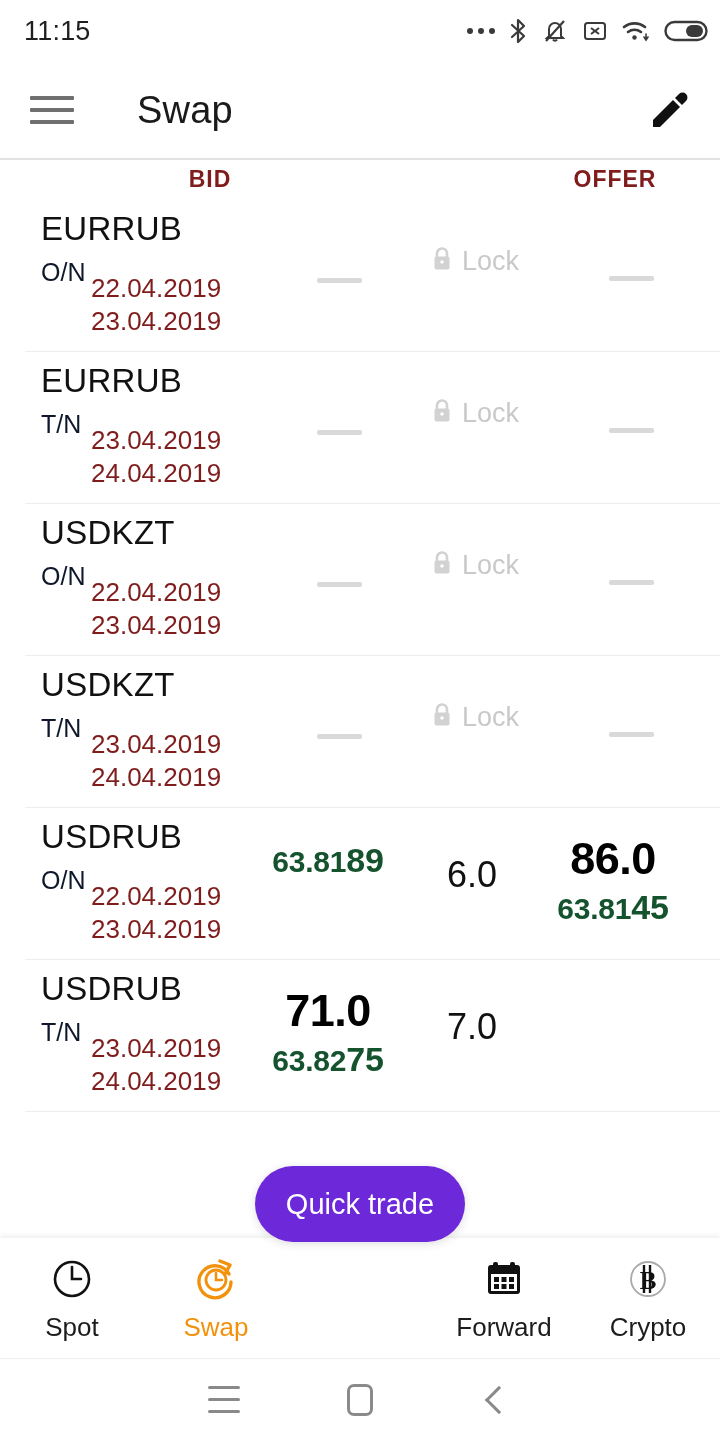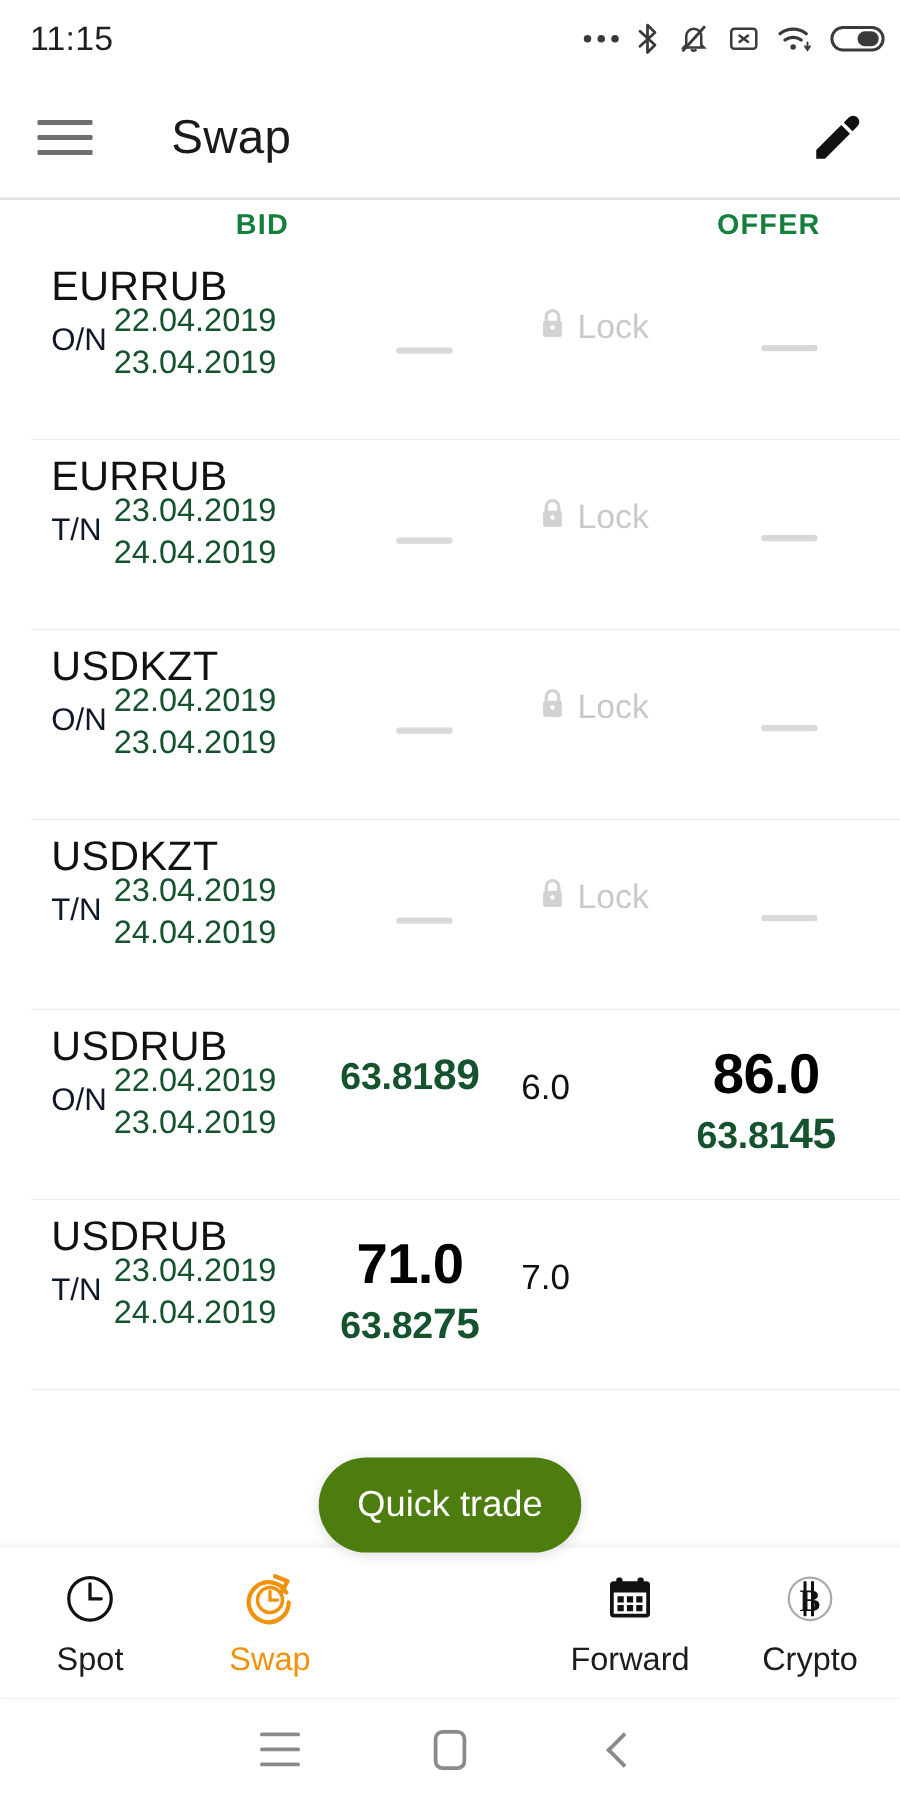--- a/index.html
+++ b/index.html
@@ -31,21 +31,21 @@
   .appbar-title {
     font-size:38px; color:#1a1a1a; margin-left:63px; font-weight:400; letter-spacing:0.2px;
   }
   .appbar-spacer { flex:1; }
   .edit-btn { width:56px; height:56px; display:flex; align-items:center; justify-content:center; cursor:pointer; }
 
   
   .divider-top { height:2px; background:#e2e2e2; }
   .colhead { position:relative; height:40px; }
   .colhead .lbl {
-    position:absolute; top:6px; font-size:23px; color:#15803d;
+    position:absolute; top:6px; font-size:23px; color:#7f1d1d;
     font-weight:700; letter-spacing:1px;
   }
   .colhead .lbl.bid { left:0; width:420px; text-align:center; }
   .colhead .lbl.offer { left:430px; width:370px; text-align:center; }
 
   
   .list { position:relative;padding-left:25px; }
   .row {
     position:relative; height:152px; border-bottom:1.5px solid #ededed;
   }
@@ -53,22 +53,22 @@
 
   .pair {
     position:absolute; left:16px; top:10px;
     font-size:33px; color:#111; font-weight:400; letter-spacing:0.3px;
   }
   .tenor {
     position:absolute; left:16px; top:58px;
     font-size:25px; color:#0f172a; font-weight:400;
   }
   .dates {
-    position:absolute; left:66px; top:40px;
-    font-size:26px; color:#14532d; line-height:1.25; font-weight:400;
+    position:absolute; left:66px; top:72px;
+    font-size:26px; color:#7f1d1d; line-height:1.25; font-weight:400;
   }
 
   
   .lock {
     position:absolute; left:406px; top:46px;
     display:flex; align-items:flex-start; gap:9px;
   }
   .lock-label { font-size:27px; color:#c9c9c9; }
 
   
@@ -83,22 +83,22 @@
   .q-col.bid   { left:185px; width:236px; top:27px; }
   .q-col.offer { left:470px; width:236px; top:27px; }
   .q-points {
     font-size:45px; font-weight:700; color:#000; line-height:1.05; letter-spacing:-0.5px;
   }
   .q-rate {
     font-size:30px; font-weight:700; color:#14532d; margin-top:6px; letter-spacing:-0.2px;
   }
   .q-rate .big { font-size:34px; }
   .spread {
-    position:absolute; left:392px; width:110px; top:46px; text-align:left;
-    font-size:28px; color:#111; font-weight:400;
+    position:absolute; left:392px; width:110px; top:46px; text-align:center;
+    font-size:36px; color:#111; font-weight:400;
   }
 
   
   .bottom-wrap { position:absolute; left:0; bottom:0; width:720px; }
 
   .bottomnav {
     position:relative; height:120px; background:#fff;
     box-shadow:0 -2px 6px rgba(0,0,0,0.07);
     display:flex; align-items:center;
   }
@@ -106,21 +106,21 @@
     width:144px; display:flex; flex-direction:column; align-items:center;
     gap:8px; cursor:pointer;
   }
   .navitem .navlabel { font-size:26px; color:#1c1c1c; }
   .navitem.active .navlabel { color:#F2920C; }
   .nav-gap { width:144px; }
 
   .fab {
     position:absolute; left:255px; top:-72px;
     width:210px; height:76px; border-radius:42px;
-    background:#4d7c0f; color:#fff;
+    background:#6d28d9; color:#fff;
     display:flex; align-items:center; justify-content:center;
     font-size:29px; cursor:pointer;
     box-shadow:0 2px 10px rgba(0,0,0,0.13);
   }
 
   
   .sysnav {
     height:82px; background:#fff; display:flex; align-items:center;
     justify-content:center; gap:0; border-top:1px solid #f2f2f2;
   }

